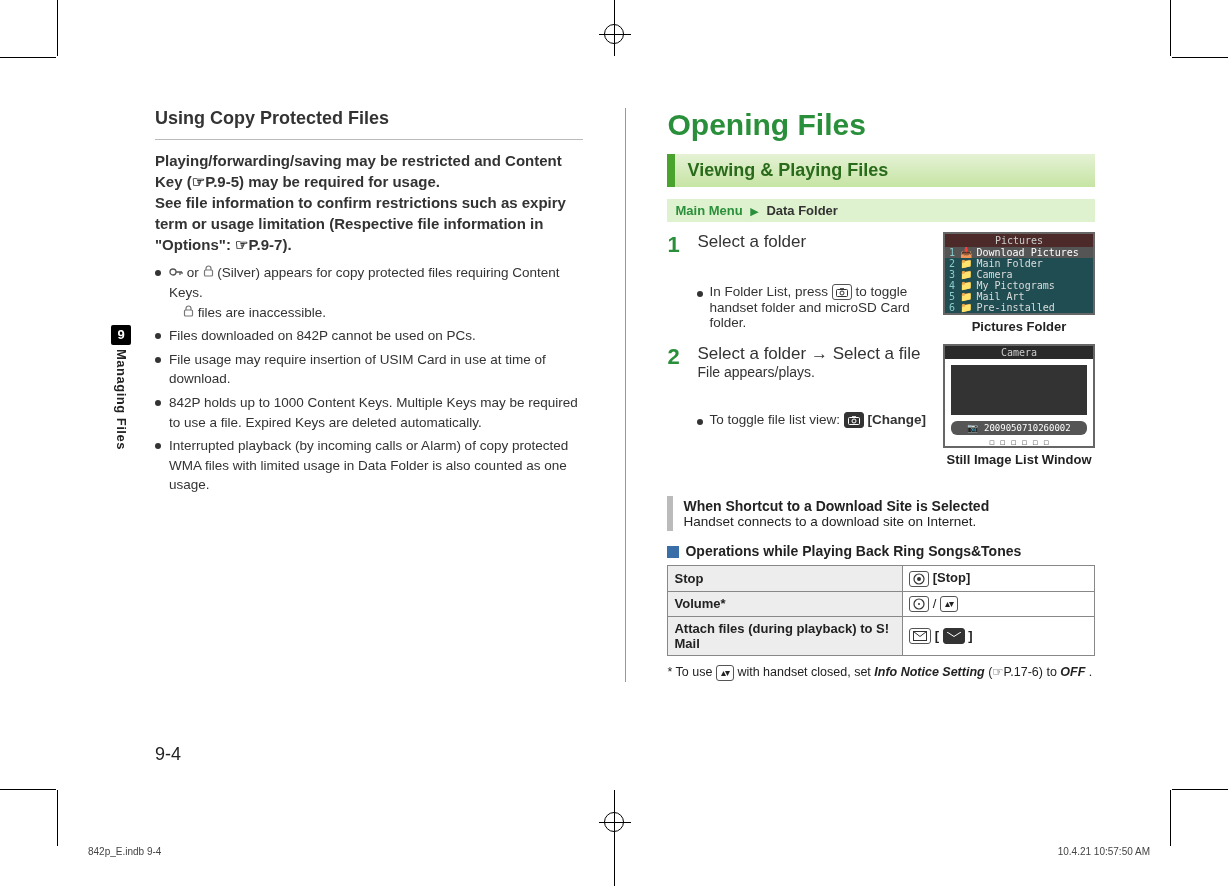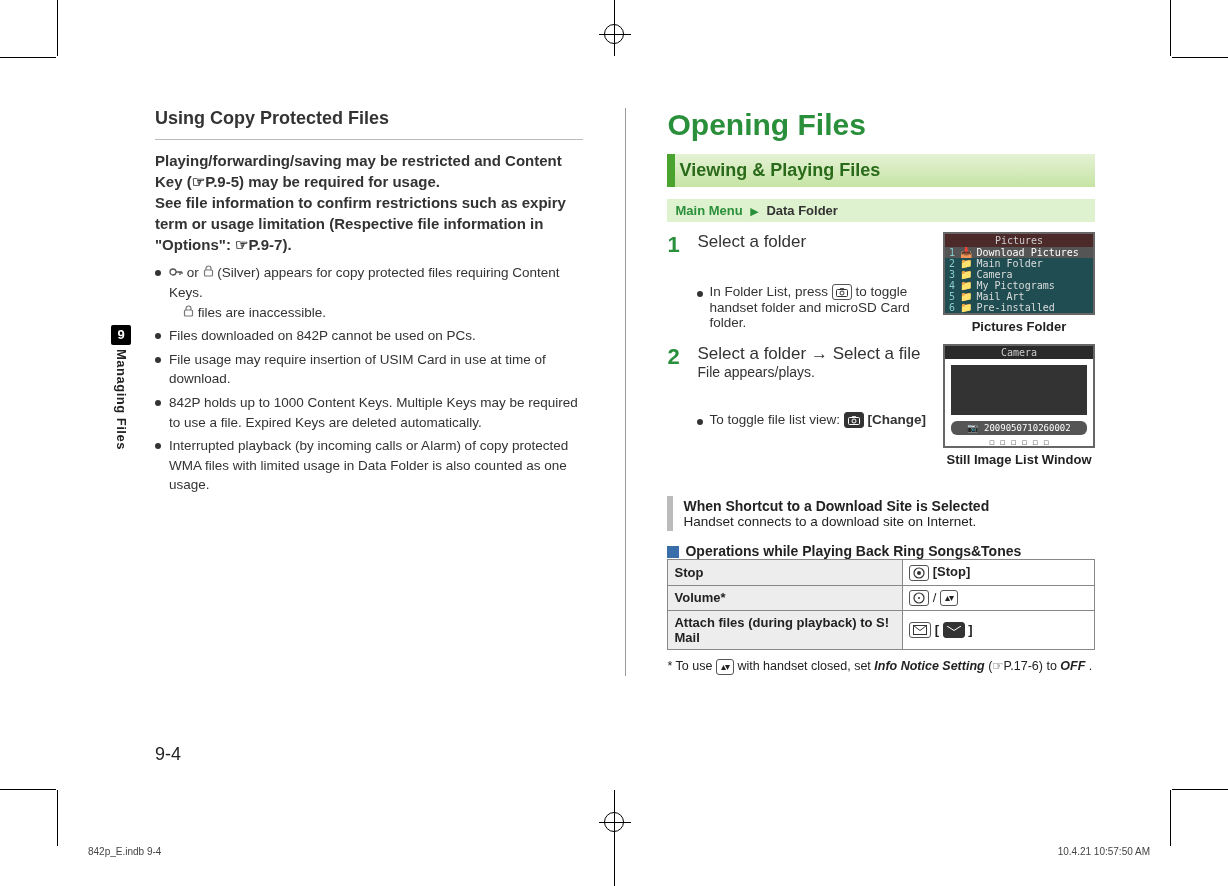--- a/index.html
+++ b/index.html
@@ -56,21 +56,21 @@
   .bullets li { position: relative; padding-left: 14px; margin-bottom: 4px;}
   .bullets li::before { content: ""; position:absolute; left:0; top:7px; width:6px; height:6px; border-radius:50%; background:#333;}
   .icon-key { display:inline-block; vertical-align:middle;}
   .icon-lock { display:inline-block; font-size:12px; vertical-align:middle; }
   .sub-indent { padding-left: 14px; font-size:13.5px; color:#333; }
 
   .h-opening { font-weight:bold; font-size:30px; color:#2a8f3a; margin-bottom:12px;}
   .h-section {
     background: linear-gradient(to bottom, #e5f2d5, #c6e4a4);
     border-left: 8px solid #4aa32f;
-    padding: 6px 4px;
+    padding: 6px 12px;
     font-weight: bold;
     font-size: 18px;
     color: #2a6b1b;
     margin-bottom: 12px;
   }
   .main-menu-bar {
     background: #dff2cf;
     padding: 4px 8px;
     font-size: 13px;
     margin-bottom: 10px;
@@ -105,21 +105,21 @@
     padding: 2px 0 2px 10px;
     margin: 12px 0;
     clear: both;
   }
   .note-block .title { font-weight:bold; font-size:14px;}
   .note-block .body  { font-size:13.5px;}
 
   .sq-title { margin-top:10px; font-weight:bold; font-size:14px; }
   .sq-title::before { content:""; display:inline-block; width:12px; height:12px; background:#3a6ea8; margin-right:6px; vertical-align:middle;}
 
-  table.ops { width:100%; border-collapse:collapse; margin-top:0; font-size:13px;}
+  table.ops { width:100%; border-collapse:collapse; margin-top:6px; font-size:13px;}
   table.ops td, table.ops th { border:1px solid #888; padding:4px 6px; text-align:left; vertical-align:middle;}
   table.ops th { background:#ededed; font-weight:bold; width:55%;}
   .keycap { display:inline-flex; align-items:center; justify-content:center; min-width:18px; height:16px; border:1px solid #555; border-radius:3px; background:#fff; font-size:10px; padding:0 3px; vertical-align:middle; line-height:1;}
   .keycap.dark { background:#333; color:#fff; border-color:#333;}
   .keycap.updown { gap:0; letter-spacing:-1px;}
 
   .footnote { font-size:12.5px; margin-top:8px; line-height:1.4;}
   .footnote em { font-style:italic; font-weight:bold;}
 
   .side-tab {

